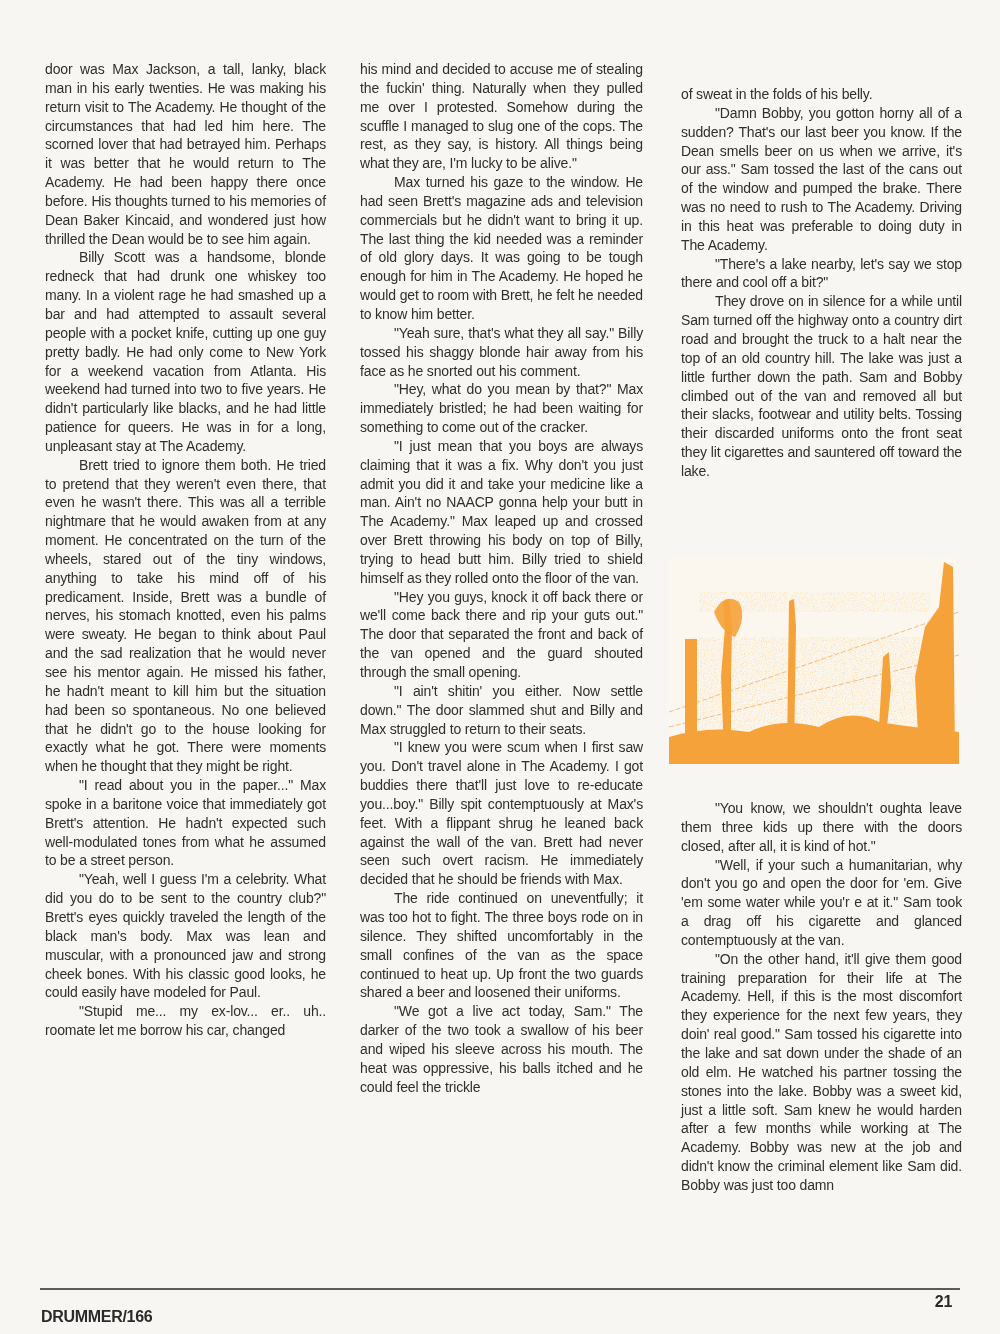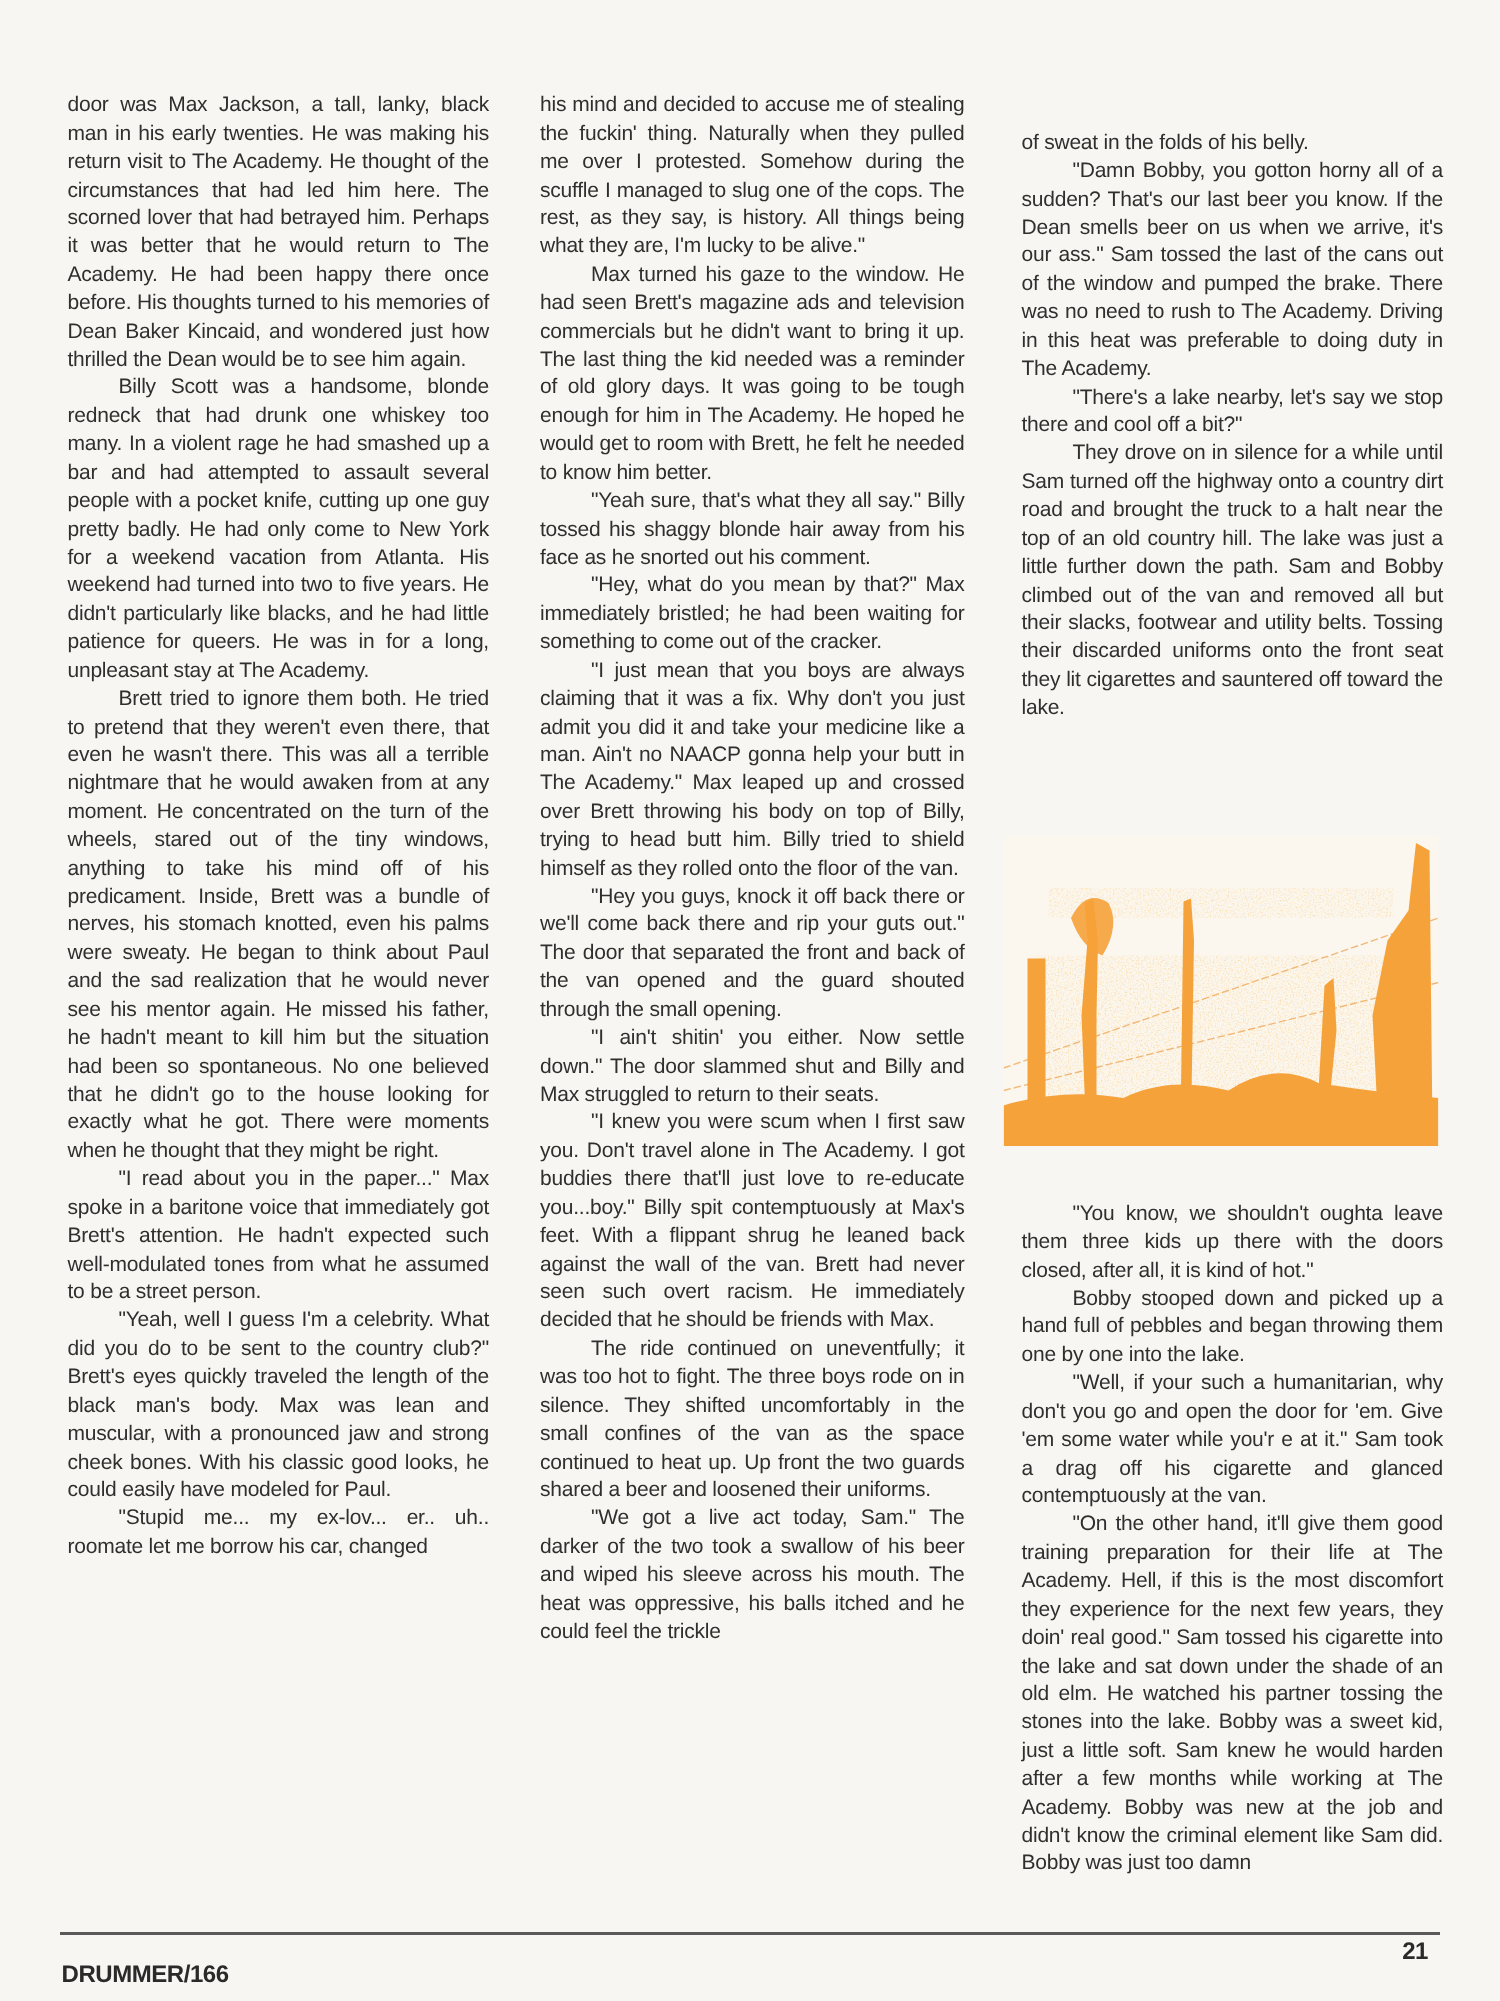--- a/index.html
+++ b/index.html
@@ -130,21 +130,20 @@
       <path d="M210 170 L214 100 L220 95 L222 130 L218 170 Z" fill="#f6a23a"></path>
 
       <path d="M250 197 L246 120 L256 70 L270 50 L275 5 L284 10 L286 197 Z" fill="#f6a23a"></path>
 
       <path d="M0 207 L0 180 Q40 168 80 175 Q110 160 150 170 Q180 150 210 165 Q240 170 290 175 L290 207 Z" fill="#f6a23a"></path>
     </svg>
   </div>
 
   <div class="col" id="col3b">
     <p>"You know, we shouldn't oughta leave them three kids up there with the doors closed, after all, it is kind of hot."</p>
-    <p>Bobby stooped down and picked up a hand full of pebbles and began throwing them one by one into the lake.</p>
     <p>"Well, if your such a humanitarian, why don't you go and open the door for 'em. Give 'em some water while you'r e at it." Sam took a drag off his cigarette and glanced contemptuously at the van.</p>
     <p>"On the other hand, it'll give them good training preparation for their life at The Academy. Hell, if this is the most discomfort they experience for the next few years, they doin' real good." Sam tossed his cigarette into the lake and sat down under the shade of an old elm. He watched his partner tossing the stones into the lake. Bobby was a sweet kid, just a little soft. Sam knew he would harden after a few months while working at The Academy. Bobby was new at the job and didn't know the criminal element like Sam did. Bobby was just too damn</p>
   </div>
 
   <div class="footer-rule"></div>
   <div class="footer-left">DRUMMER/166</div>
   <div class="footer-right">21</div>
 
 </div>
 

